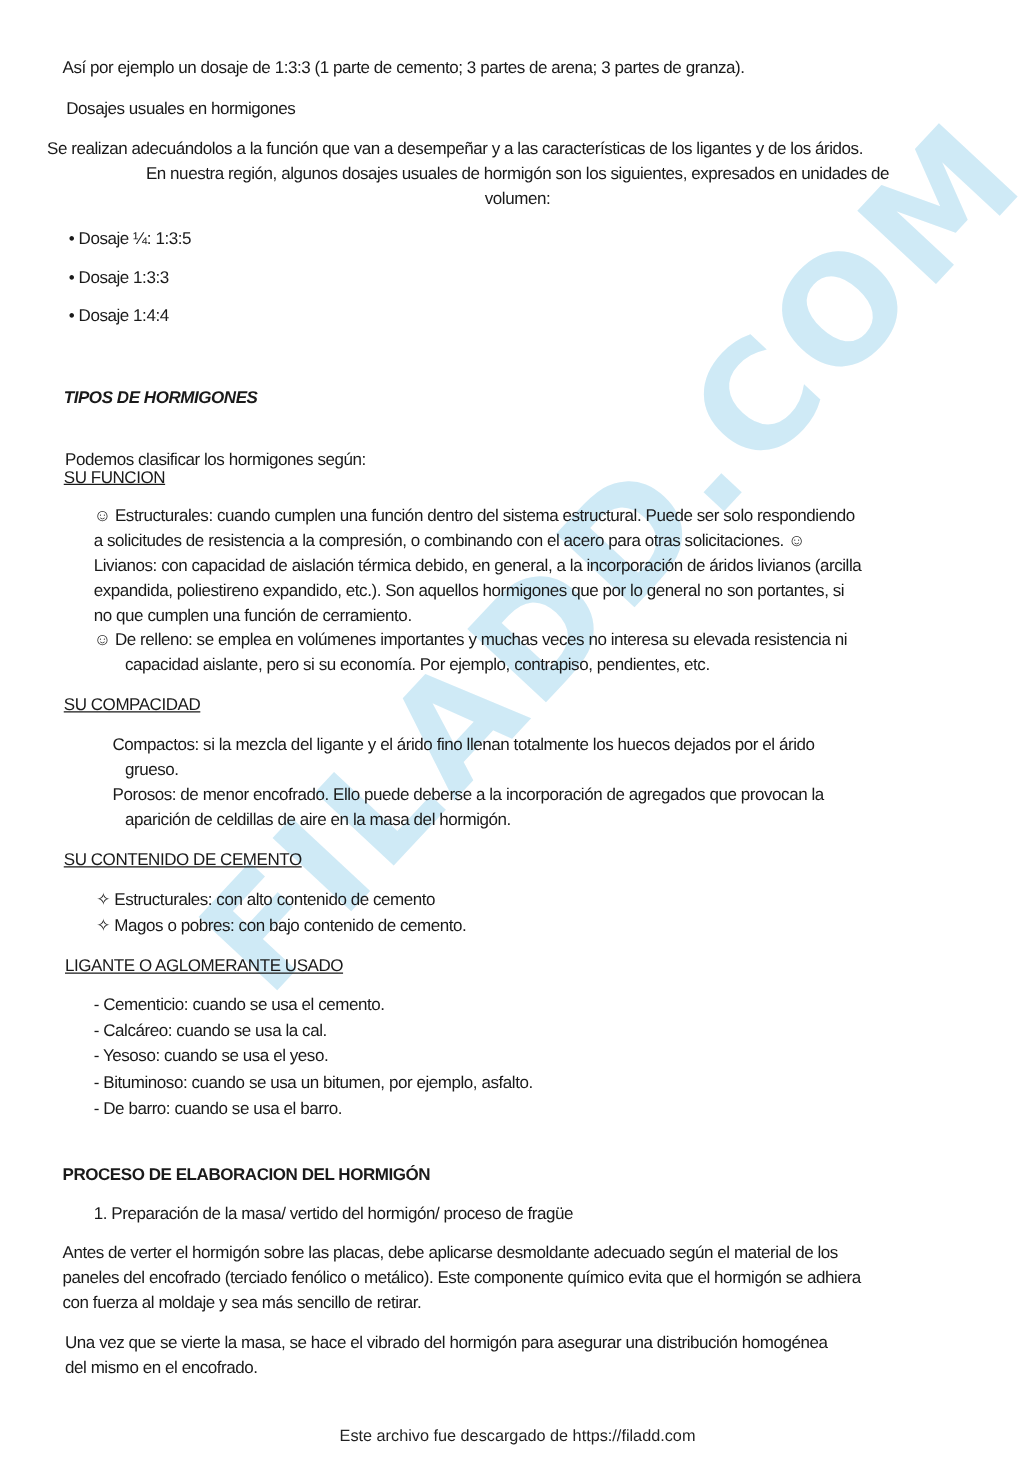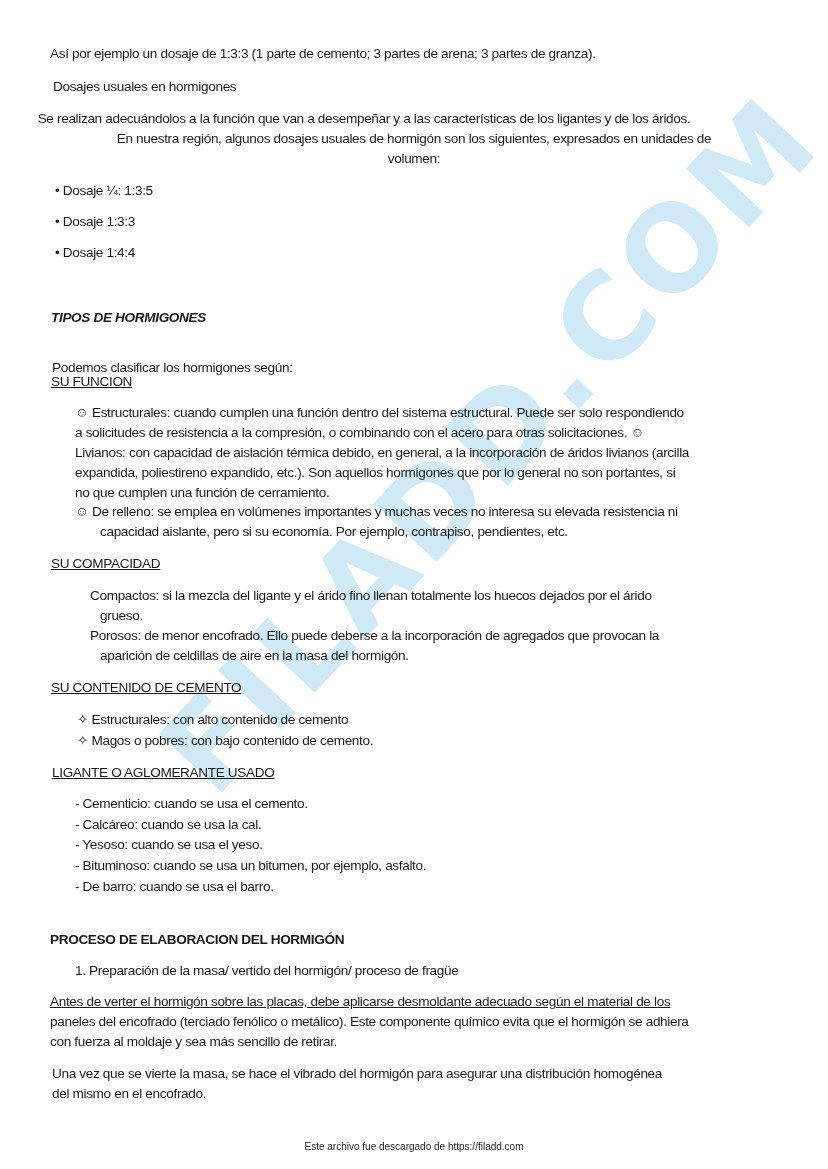--- a/index.html
+++ b/index.html
@@ -8,21 +8,21 @@
   .t { position:absolute; font-size:13.6px; line-height:20px; white-space:nowrap; letter-spacing:-0.35px; }
   .wm { position:absolute; left:70px; top:440px; width:720px; text-align:center;
         font-family:"DejaVu Sans", sans-serif; font-size:118px; font-weight:bold;
         color:#bfe3f3; transform:rotate(-47deg); transform-origin:center; letter-spacing:6px;
         opacity:0.75; white-space:nowrap; }
   .bold { font-weight:bold; }
   .ital { font-style:italic; }
   .u { text-decoration:underline; }
   .center { text-align:center; }
   .footer { position:absolute; left:0; width:828px; top:1141px; text-align:center;
-            font-family:"Liberation Sans", sans-serif; font-size:10px; color:#222; }
+            font-family:"Liberation Sans", sans-serif; font-size:13px; color:#222; }
 </style>
 </head>
 <body>
 
 <div class="wm">FILADD.COM</div>
 
 <div class="t" style="left:50px;top:44px;">Así por ejemplo un dosaje de 1:3:3 (1 parte de cemento; 3 partes de arena; 3 partes de granza).</div>
 <div class="t" style="left:53px;top:77px;">Dosajes usuales en hormigones</div>
 <div class="t" style="left:0;width:728px;top:109px;">
     <div class="center">Se realizan adecuándolos a la función que van a desempeñar y a las características de los ligantes y de los áridos.</div>
@@ -62,19 +62,19 @@
 
 <div class="t u" style="left:52px;top:763px;">LIGANTE O AGLOMERANTE USADO</div>
 <div class="t" style="left:75px;top:794px;">- Cementicio: cuando se usa el cemento.</div>
 <div class="t" style="left:75px;top:815px;">- Calcáreo: cuando se usa la cal.</div>
 <div class="t" style="left:75px;top:835px;">- Yesoso: cuando se usa el yeso.</div>
 <div class="t" style="left:75px;top:856px;">- Bituminoso: cuando se usa un bitumen, por ejemplo, asfalto.</div>
 <div class="t" style="left:75px;top:877px;">- De barro: cuando se usa el barro.</div>
 
 <div class="t bold" style="left:50px;top:930px;">PROCESO DE ELABORACION DEL HORMIGÓN</div>
 <div class="t" style="left:75px;top:961px;">1. Preparación de la masa/ vertido del hormigón/ proceso de fragüe</div>
-<div class="t" style="left:50px;top:992px;text-decoration:underline;">Antes de verter el hormigón sobre las placas, debe aplicarse desmoldante adecuado según el material de los</div>
+<div class="t" style="left:50px;top:992px;">Antes de verter el hormigón sobre las placas, debe aplicarse desmoldante adecuado según el material de los</div>
 <div class="t" style="left:50px;top:1012px;">paneles del encofrado (terciado fenólico o metálico). Este componente químico evita que el hormigón se adhiera</div>
 <div class="t" style="left:50px;top:1032px;">con fuerza al moldaje y sea más sencillo de retirar.</div>
 <div class="t" style="left:52px;top:1064px;">Una vez que se vierte la masa, se hace el vibrado del hormigón para asegurar una distribución homogénea</div>
 <div class="t" style="left:52px;top:1084px;">del  mismo en el encofrado.</div>
 
 <div class="footer">Este archivo fue descargado de https://filadd.com</div>
 
 </body></html>

